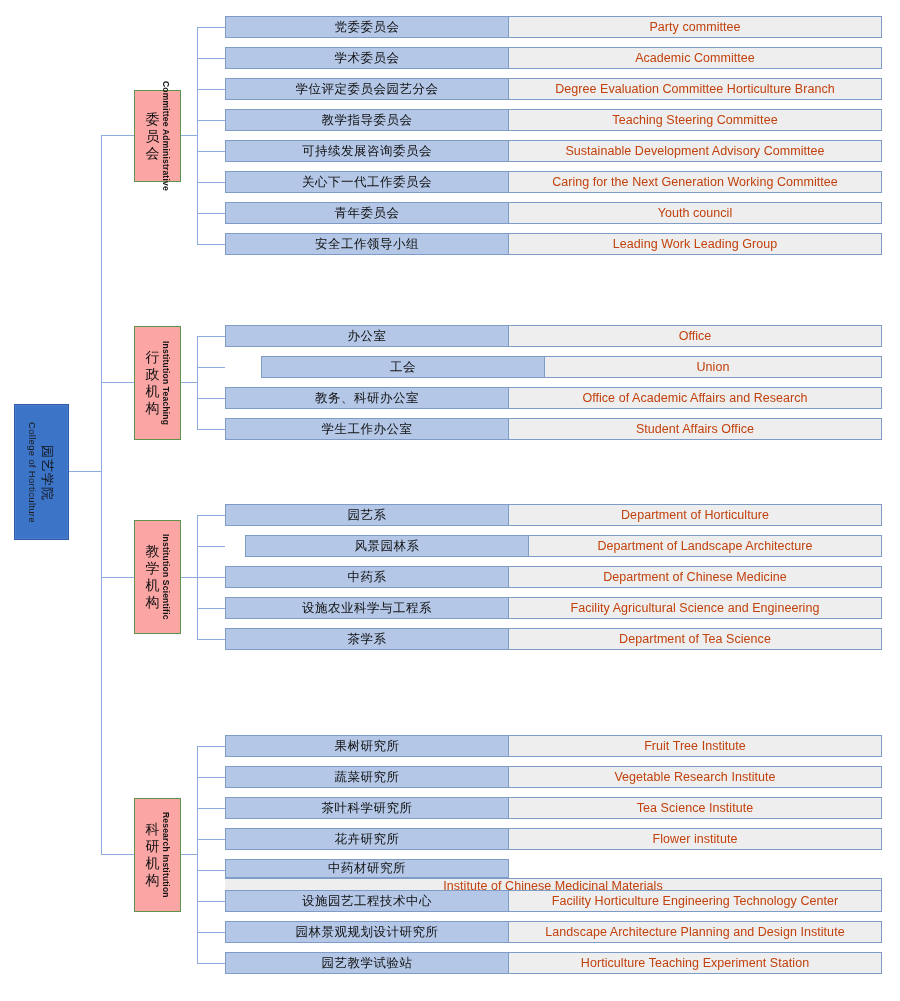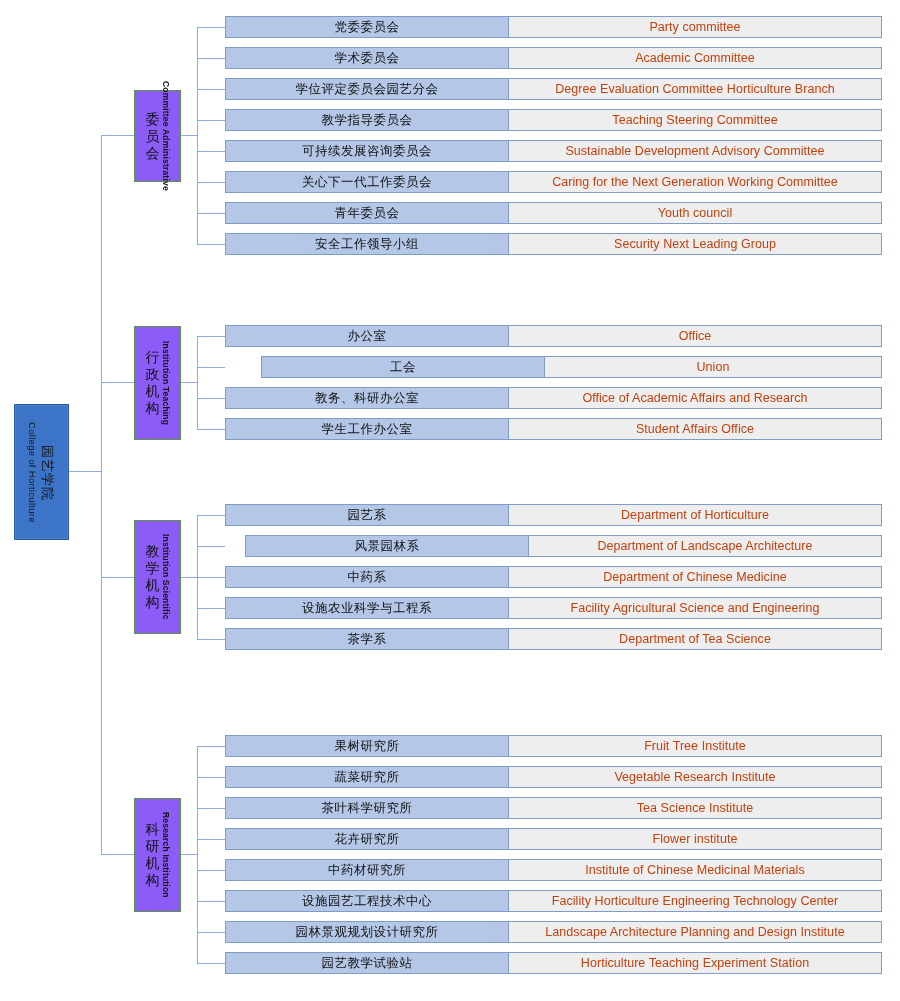--- a/index.html
+++ b/index.html
@@ -77,21 +77,21 @@
     display: flex;
     flex-direction: column;
     align-items: center;
     justify-content: center;
     transform: rotate(180deg);
   }
 
   
   .cat-node {
     position: absolute;
-    background: #8b5cf6;
+    background: #fca5a5;
     border: 1px solid #5d934a;
     box-sizing: border-box;
     width: 47px;
   }
   .cat-inner {
     position: absolute;
     left: 0;
     top: 0;
     width: 100%;
     height: 100%;
@@ -240,21 +240,21 @@
       <div class="leaf-row" style="top: 171px;">
         <div class="leaf-zh">关心下一代工作委员会</div>
         <div class="leaf-en">Caring for the Next Generation Working Committee</div>
       </div>
       <div class="leaf-row" style="top: 202px;">
         <div class="leaf-zh">青年委员会</div>
         <div class="leaf-en">Youth council</div>
       </div>
       <div class="leaf-row" style="top: 233px;">
         <div class="leaf-zh">安全工作领导小组</div>
-        <div class="leaf-en">Security Next Leading Group</div>
+        <div class="leaf-en">Leading Work Leading Group</div>
       </div>
       <div class="cat-node" style="top: 90px; left: 134px; height: 92px;">
         <div class="cat-inner">
           <span class="cat-en">Committee Administrative</span>
           <span class="cat-zh">委员会</span>
         </div>
       </div>
       <div class="leaf-row" style="top: 325px;">
         <div class="leaf-zh">办公室</div>
         <div class="leaf-en">Office</div>
@@ -312,21 +312,21 @@
         <div class="leaf-en">Vegetable Research Institute</div>
       </div>
       <div class="leaf-row" style="top: 797px;">
         <div class="leaf-zh">茶叶科学研究所</div>
         <div class="leaf-en">Tea Science Institute</div>
       </div>
       <div class="leaf-row" style="top: 828px;">
         <div class="leaf-zh">花卉研究所</div>
         <div class="leaf-en">Flower institute</div>
       </div>
-      <div class="leaf-row" style="top: 859px;">
+      <div class="leaf-row" style="top: 859px; flex-direction: column;">
         <div class="leaf-zh">中药材研究所</div>
         <div class="leaf-en">Institute of Chinese Medicinal Materials</div>
       </div>
       <div class="leaf-row" style="top: 890px;">
         <div class="leaf-zh">设施园艺工程技术中心</div>
         <div class="leaf-en">Facility Horticulture Engineering Technology Center</div>
       </div>
       <div class="leaf-row" style="top: 921px;">
         <div class="leaf-zh">园林景观规划设计研究所</div>
         <div class="leaf-en">Landscape Architecture Planning and Design Institute</div>

